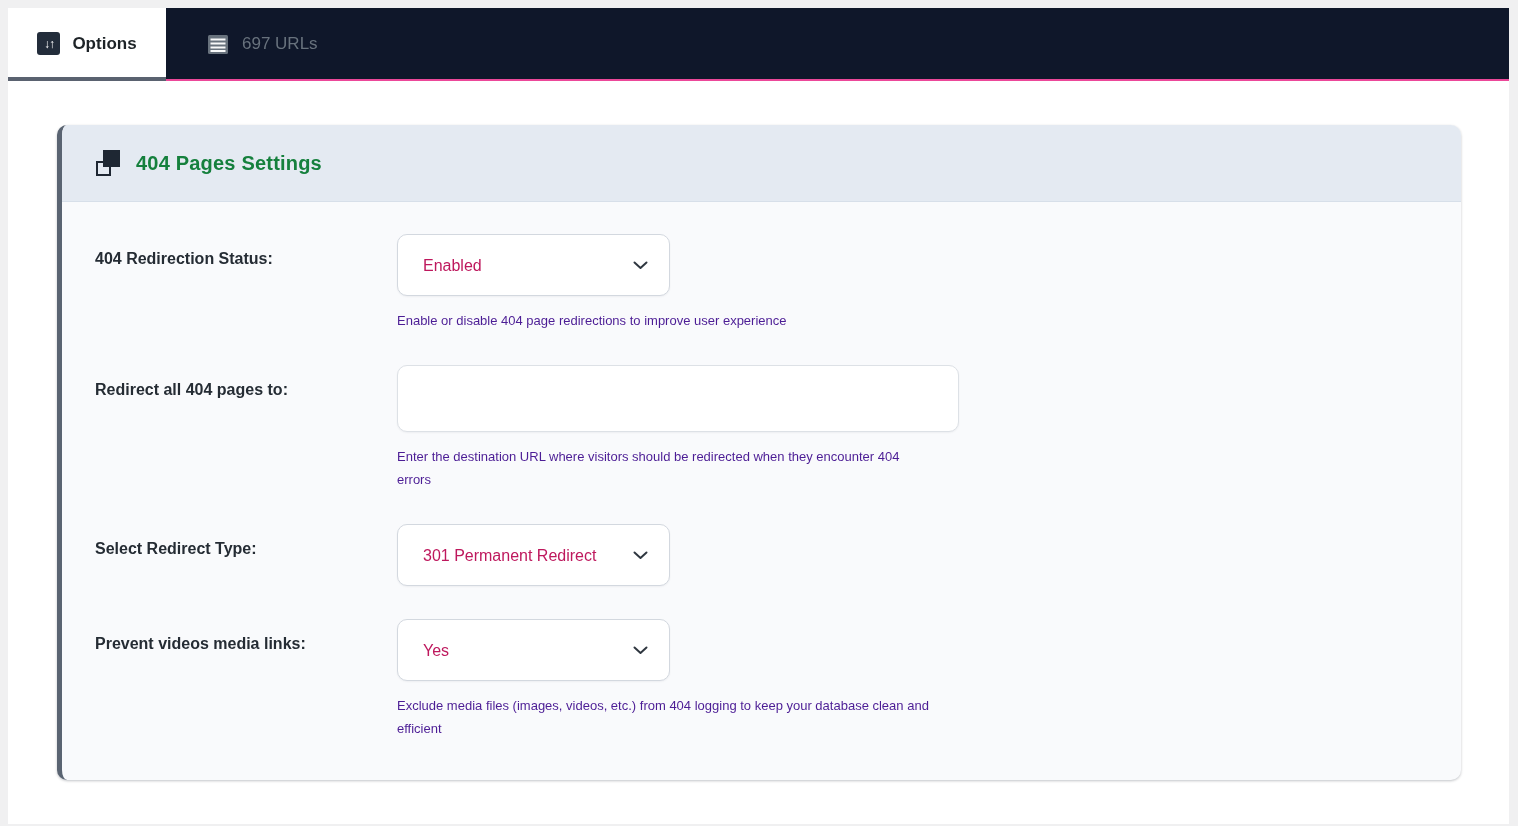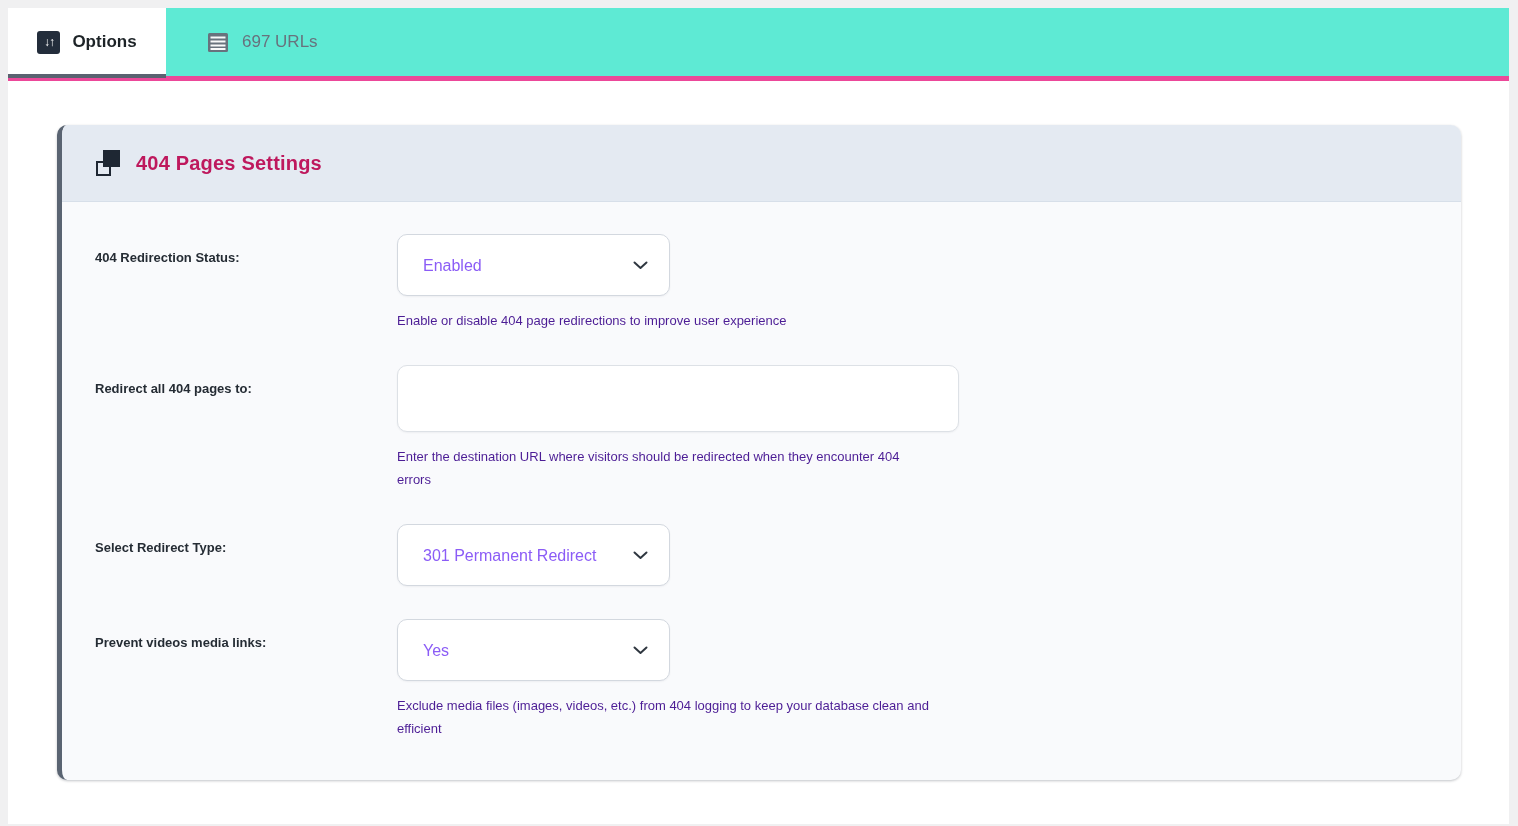--- a/index.html
+++ b/index.html
@@ -7,22 +7,22 @@
   body {
     background: #f0f0f1;
     font-family: "Liberation Sans", "DejaVu Sans", sans-serif;
     color: #1d2327;
   }
   .frame { margin: 8px 9px 0 8px; }
 
   
   .tabbar {
     display: flex;
-    background: #5eead4;
-    border-bottom: 5px solid #ec4899;
+    background: #0f172a;
+    border-bottom: 2px solid #ec4899;
     height: 73px;
   }
   .tab {
     display: flex;
     align-items: center;
     gap: 12px;
     font-size: 17px;
     cursor: pointer;
     position: relative;
   }
@@ -78,21 +78,21 @@
     display: flex;
     align-items: center;
     gap: 16px;
     background: #e4eaf2;
     padding: 25px 34px;
     border-bottom: 1px solid #d7dfe9;
   }
   .card-title {
     font-size: 20px;
     font-weight: 700;
-    color: #be185d;
+    color: #15803d;
     letter-spacing: .2px;
   }
   .pages-icon { position: relative; width: 24px; height: 26px; display: inline-block; }
   .pages-icon .back {
     position: absolute; left: 0; bottom: 0;
     width: 15px; height: 15px;
     border: 2.5px solid #1e2733;
     background: transparent;
   }
   .pages-icon .front {
@@ -102,38 +102,38 @@
   }
   .card-body { padding: 32px 34px 40px 33px; }
 
   
   .row { display: flex; margin-bottom: 33px; }
   .row:last-child { margin-bottom: 0; }
   .field-label {
     width: 302px;
     flex: 0 0 302px;
     padding-top: 16px;
-    font-size: 13px;
+    font-size: 16px;
     font-weight: 600;
     color: #252c34;
   }
   .control-col { flex: 1; }
   .select-wrap { position: relative; display: inline-block; }
   select.control {
     appearance: none;
     -webkit-appearance: none;
     width: 273px;
     height: 62px;
     background: #ffffff;
     border: 1px solid #d3d8df;
     border-radius: 10px;
     padding: 0 44px 0 25px;
     font-family: inherit;
     font-size: 16px;
-    color: #8b5cf6;
+    color: #be185d;
     cursor: pointer;
     box-shadow: 0 1px 2px rgba(16,24,40,.05);
   }
   .chevron {
     position: absolute;
     right: 22px; top: 50%;
     margin-top: -4px;
     pointer-events: none;
     display: inline-flex;
   }

